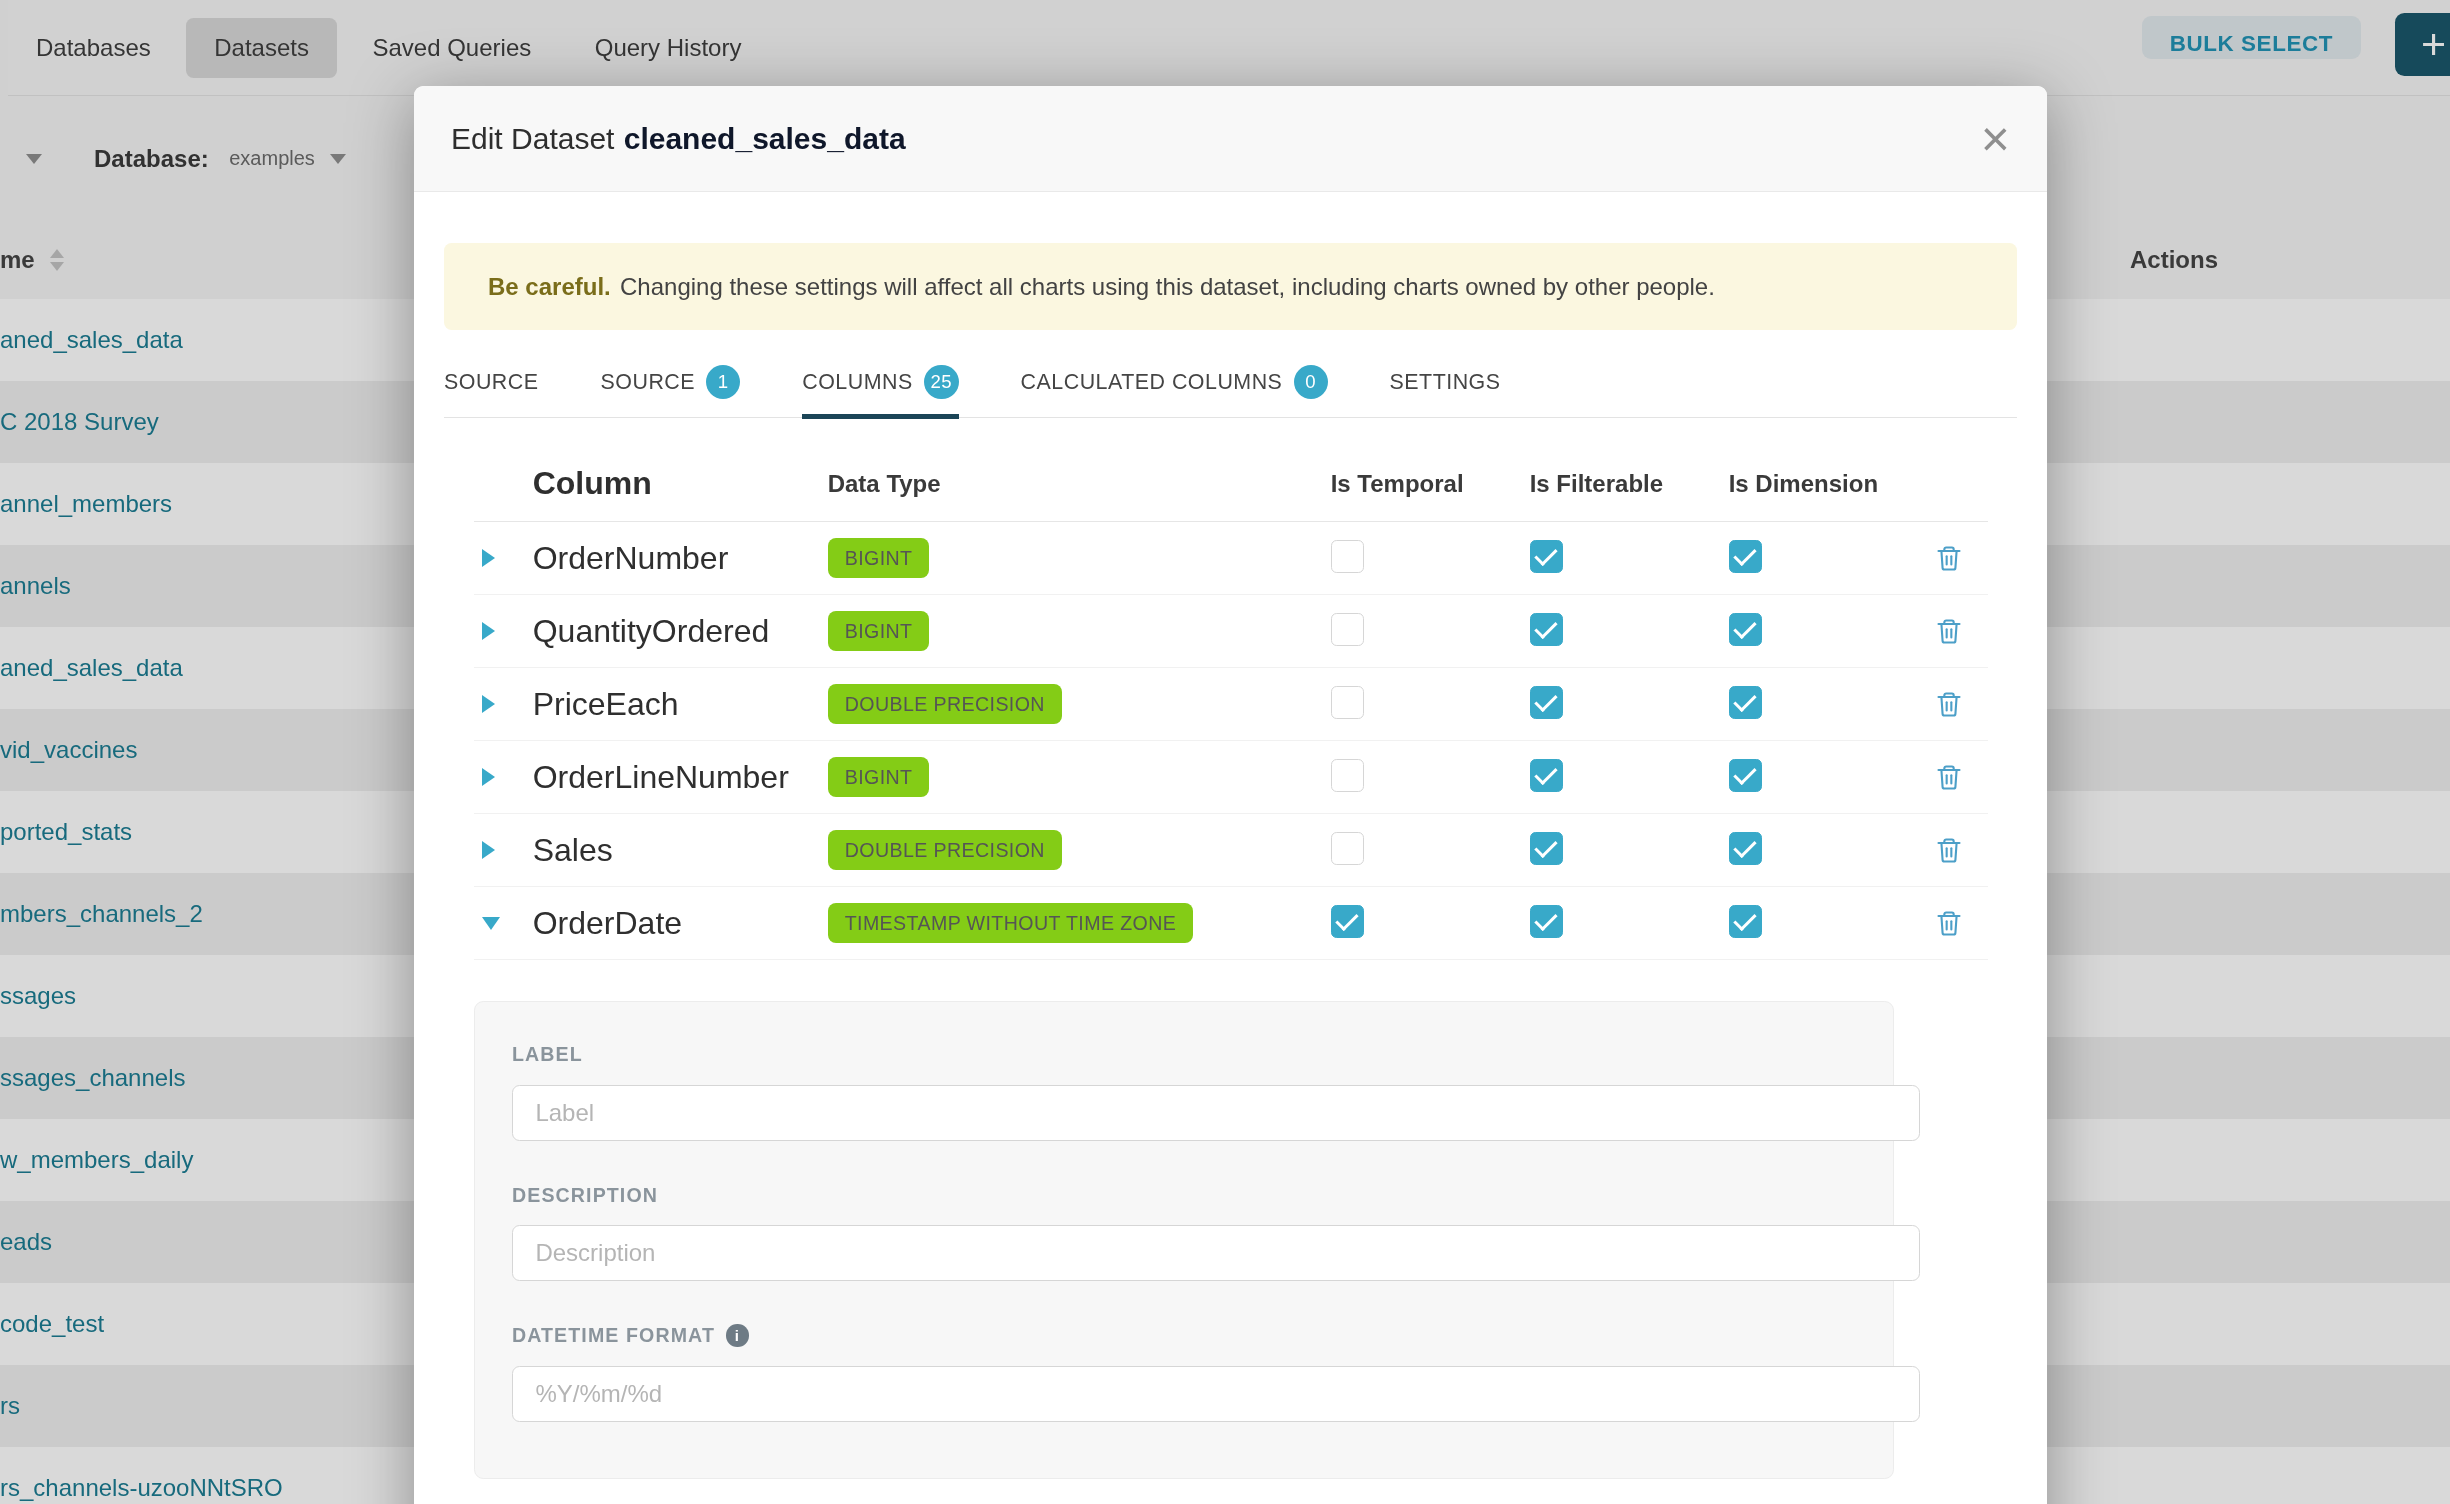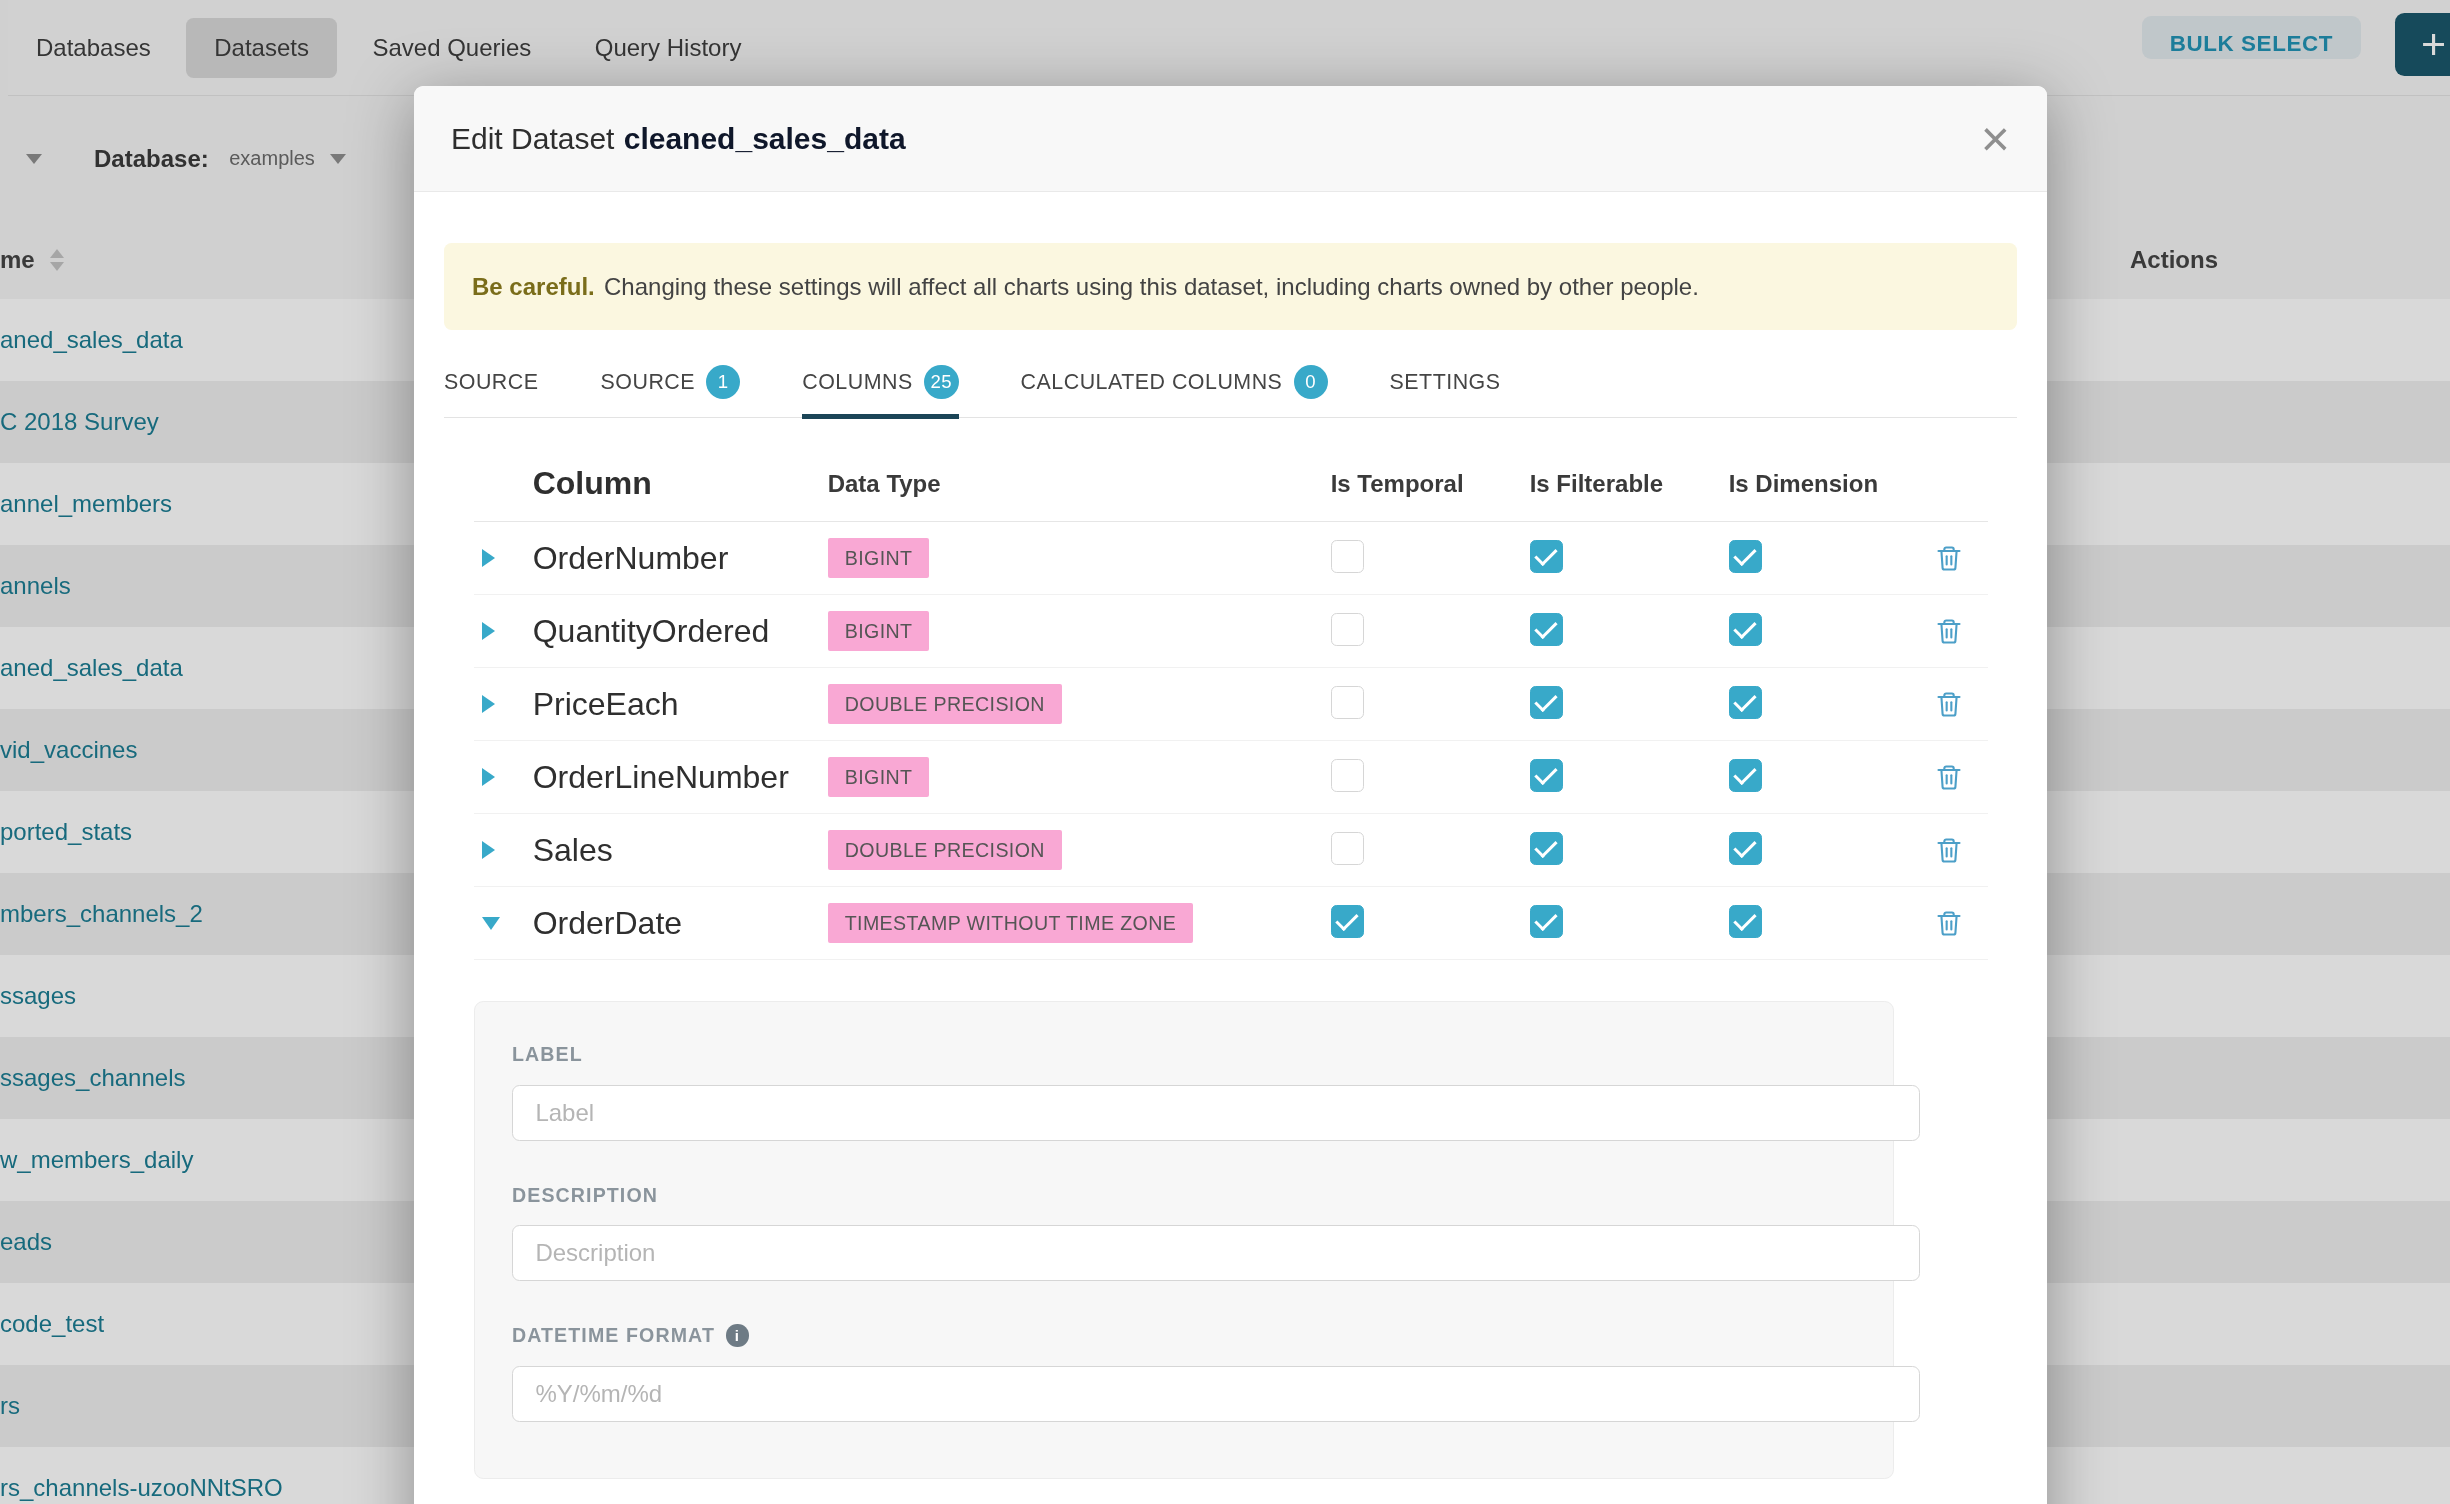--- a/index.html
+++ b/index.html
@@ -73,21 +73,21 @@
   }
   .modal-title { font-size:30px; color:#2e2e2e; }
   .modal-title b { margin-left:9.3px; color:#0f172a;margin-top:28px; }
   .modal-close { font-size:50px; font-weight:300; color:#8f8f8f; line-height:.8; cursor:pointer; }
 
   .modal-body { padding:0 30px; }
   .warning {
     margin-top:51px; height:87px; background:var(--warning-bg,#FBF7E0); border-radius:7.5px;
     display:flex; align-items:center; padding:0 28px; font-size:24px; color:#434343;
   }
-  .warning b { color:var(--warning-accent,#7A6D1A); margin-right:9.3px; white-space:nowrap; }
+  .warning b { color:var(--warning-accent,#7A6D1A); margin-right:9.3px; white-space:nowrap;margin-left:16px; }
 
   .mtabs { display:flex; margin-top:17px; height:71px; border-bottom:1.9px solid #e3e3e3; }
   .mtab {
     display:flex; align-items:center; gap:11.2px; margin-right:62px;
     font-size:21.4px; letter-spacing:0.5px; color:#454545; position:relative; cursor:pointer; height:100%;
   }
   .mtab.active::after {
     content:''; position:absolute; left:0; right:0; bottom:-1.9px; height:4.7px;
     background:var(--accent-dark,#1B4557);
   }
@@ -107,21 +107,21 @@
   .w-name  { flex:0 0 295px; padding-left:17.7px; font-size:32px; color:#2f2f2f; }
   .w-type  { flex:0 0 503px; padding-left:17.7px; }
   .w-check { flex:0 0 199px; padding-left:17.7px; }
   .w-trash { flex:1; display:flex; justify-content:center; }
 
   .caret { display:inline-block; cursor:pointer; }
   .caret-right { width:0;height:0;border-top:9.3px solid transparent;border-bottom:9.3px solid transparent;border-left:13px solid var(--accent,#38A9C9); }
   .caret-exp   { width:0;height:0;border-left:9.3px solid transparent;border-right:9.3px solid transparent;border-top:13px solid var(--accent,#38A9C9); }
 
   .pill {
-    background:#f9a8d4; border-radius:2px; padding:8.4px 17px;
+    background:#84cc16; border-radius:8px; padding:8.4px 17px;
     font-size:19.6px; color:#555; letter-spacing:0.4px; white-space:nowrap; display:inline-block;
   }
   .checkbox {
     width:33px; height:33px; border-radius:5.6px; border:1.9px solid #d6d6d6; background:#fff;
     display:inline-block; position:relative; cursor:pointer;
   }
   .checkbox.checked { background:var(--accent,#38A9C9); border-color:var(--accent,#38A9C9); }
   .checkbox.checked::after {
     content:''; position:absolute; left:9.3px; top:2.8px; width:9.3px; height:17.7px;
     border:solid #fff; border-width:0 3.7px 3.7px 0; transform:rotate(45deg);

